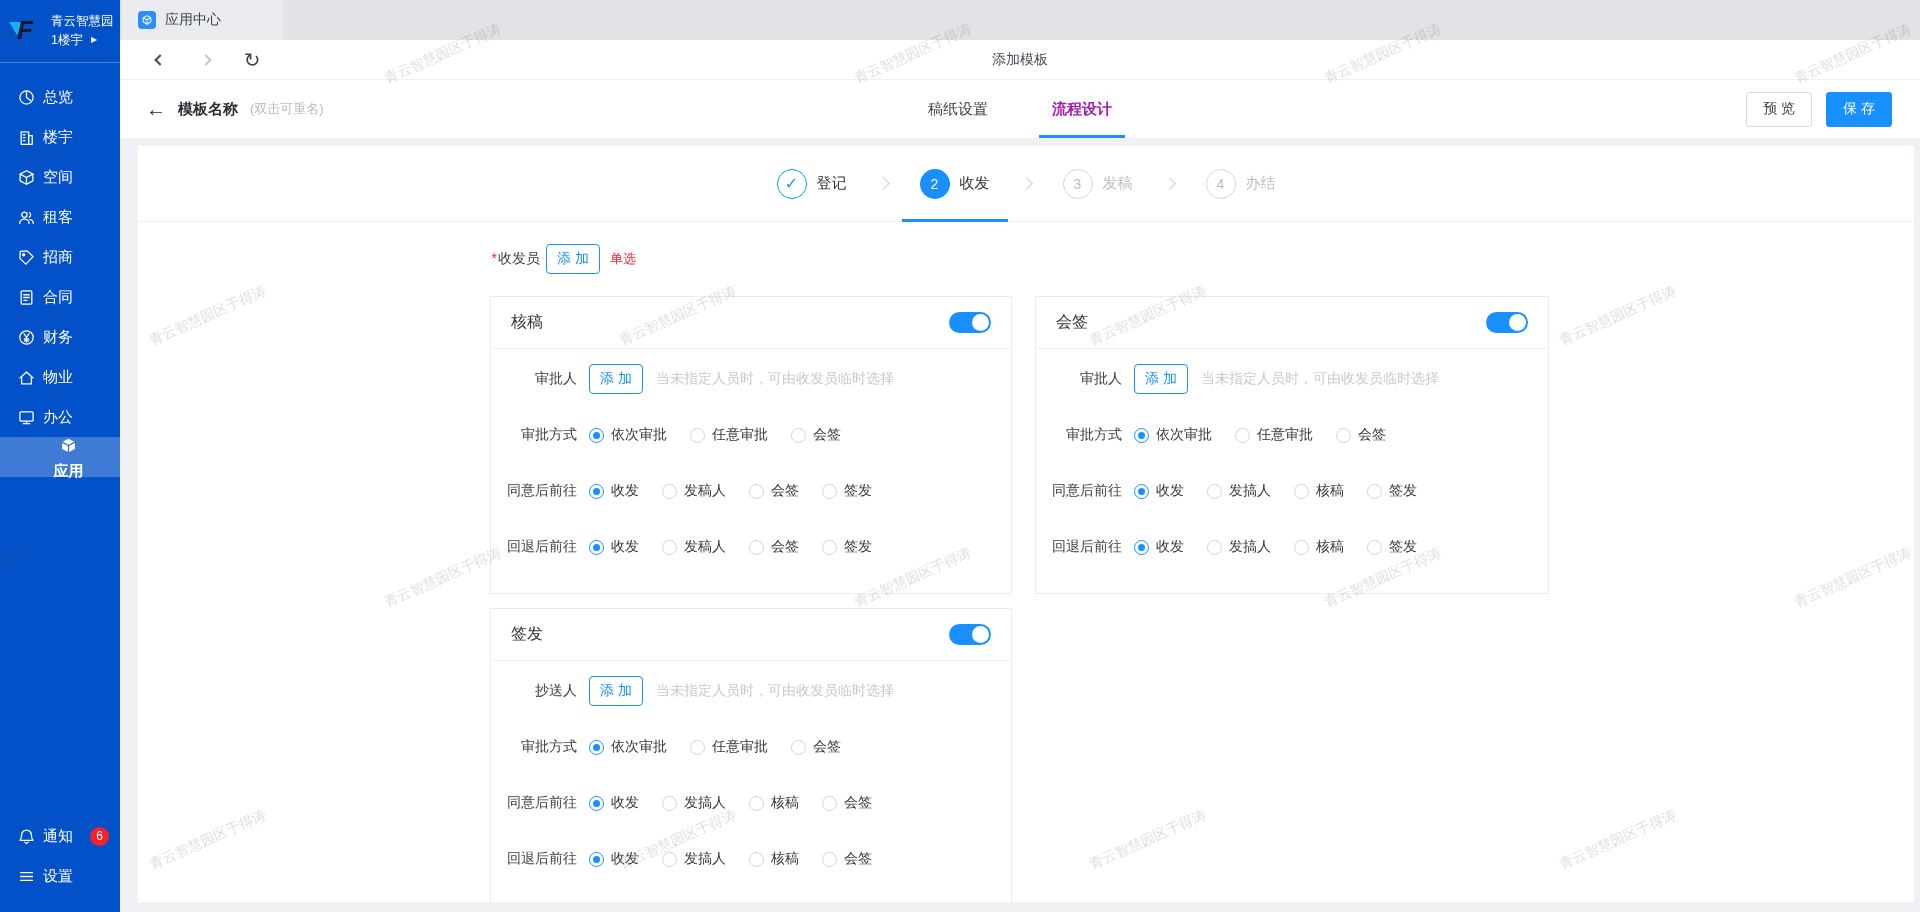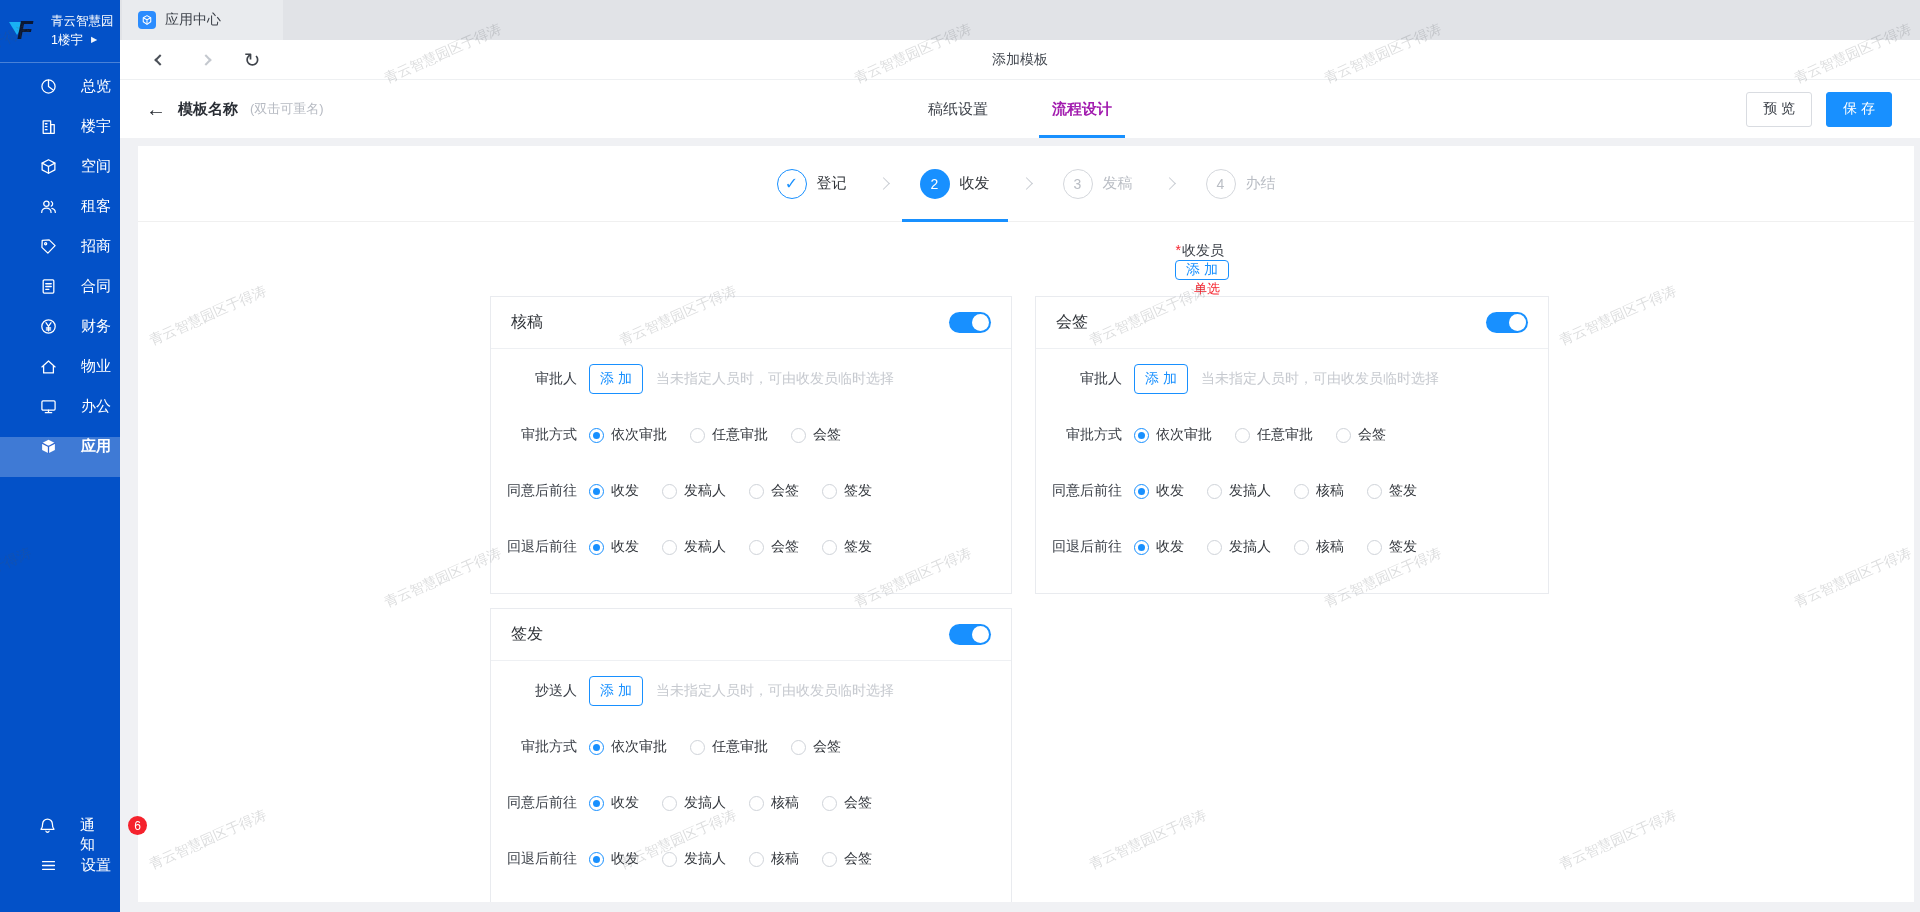--- a/index.html
+++ b/index.html
@@ -11,22 +11,22 @@
   .sidebar { width:120px; flex:none; background:#0351c8; color:#fff; display:flex; flex-direction:column; position:relative; z-index:3; }
   .brand { height:62px; display:flex; align-items:center; gap:7px; padding:0 6px 0 8px; cursor:pointer; }
   .logo { position:relative; width:36px; height:30px; flex:none; }
   .logo .tri { position:absolute; left:1px; top:6px; width:16px; height:13px; background:#19b2f4; clip-path:polygon(0 0,100% 0,50% 100%); }
   .logo .f { position:absolute; left:9px; top:-1px; font-size:26px; font-weight:800; color:#0a1733; font-style:italic; }
   .brand-text { font-size:12.5px; line-height:1.55; overflow:hidden; }
   .brand-org { white-space:nowrap; overflow:hidden; max-width:64px; }
   .brand-sub { display:flex; align-items:center; gap:8px; }
   .caret-icon { font-size:8px; opacity:.95; }
   .side-divider { height:1px; background:rgba(255,255,255,.28); margin-bottom:14px; }
-  .side-item { height:40px; display:flex; align-items:flex-start; padding-left:39px; gap:24px; font-size:15px; cursor:pointer; position:relative; }
-  .side-item.active { background:rgba(255,255,255,.24); font-weight:bold; }
+  .side-item { height:40px; display:flex; align-items:center; padding-left:17px; gap:8px; font-size:15px; cursor:pointer; position:relative; }
+  .side-item.active { background:rgba(255,255,255,.24); font-weight:bold;flex-direction:column; }
   .sicon { width:18px; height:18px; display:flex; align-items:center; justify-content:center; }
   .sicon svg { width:17px; height:17px; }
   .side-bottom { margin-top:auto; padding-bottom:16px; }
   .badge { min-width:19px; height:19px; border-radius:10px; background:#f5222d; color:#fff; font-size:12px; display:flex; align-items:center; justify-content:center; margin-left:9px; padding:0 4px; }
 
   
   .main { flex:1; min-width:0; display:flex; flex-direction:column; }
 
   .tabbar { height:40px; background:#e1e3e7; display:flex; align-items:stretch; flex:none; }
   .tab { display:flex; align-items:center; gap:9px; padding:0 16px; font-size:14px; color:#3a3f47; cursor:pointer; }
@@ -67,21 +67,21 @@
   .step.done .circ { border:1.5px solid #1890ff; color:#1890ff; font-size:16px; }
   .step.active .circ { background:#1890ff; color:#fff; }
   .step.pending .circ { border:1.5px solid #d4d7dc; color:#b9bdc4; }
   .slabel { font-size:15px; color:#2f3338; }
   .step.pending .slabel { color:#b9bdc4; }
   .step.active::after { content:""; position:absolute; left:0; right:0; bottom:-1px; height:3px; background:#1890ff; }
   .ssep { width:9px; height:9px; border-right:1.5px solid #c9cdd3; border-top:1.5px solid #c9cdd3; transform:rotate(45deg); margin:0 14px; }
 
   
   .form-area { padding:20px 0 0 352px; }
-  .recv-row { display:flex; align-items:center; height:34px; margin-bottom:20px; position:relative;flex-direction:column; }
+  .recv-row { display:flex; align-items:center; height:34px; margin-bottom:20px; position:relative; }
   .field-label { width:50px; text-align:right; font-size:14px; color:#3a3f47; margin-right:6px; white-space:nowrap; }
   .req-mark { color:#f5222d; font-style:normal; margin-right:1px; }
   .btn-add { height:30px; padding:0 10px; border:1px solid #1890ff; border-radius:4px; background:#fff; color:#1890ff; font-size:14px; cursor:pointer; font-family:inherit; white-space:nowrap; }
   .single { color:#f5222d; font-size:13px; margin-left:10px; }
   .annotation { position:absolute; left:241px; top:7px; color:#f5222d; font-size:20px; font-weight:bold; white-space:nowrap; }
 
   .panels { display:flex; gap:23px; align-items:flex-start; }
   .col-left { width:522px; display:flex; flex-direction:column; gap:14px; }
   .col-right { width:514px; }
   .panel { border:1px solid #e9ebef; background:#fff; }

